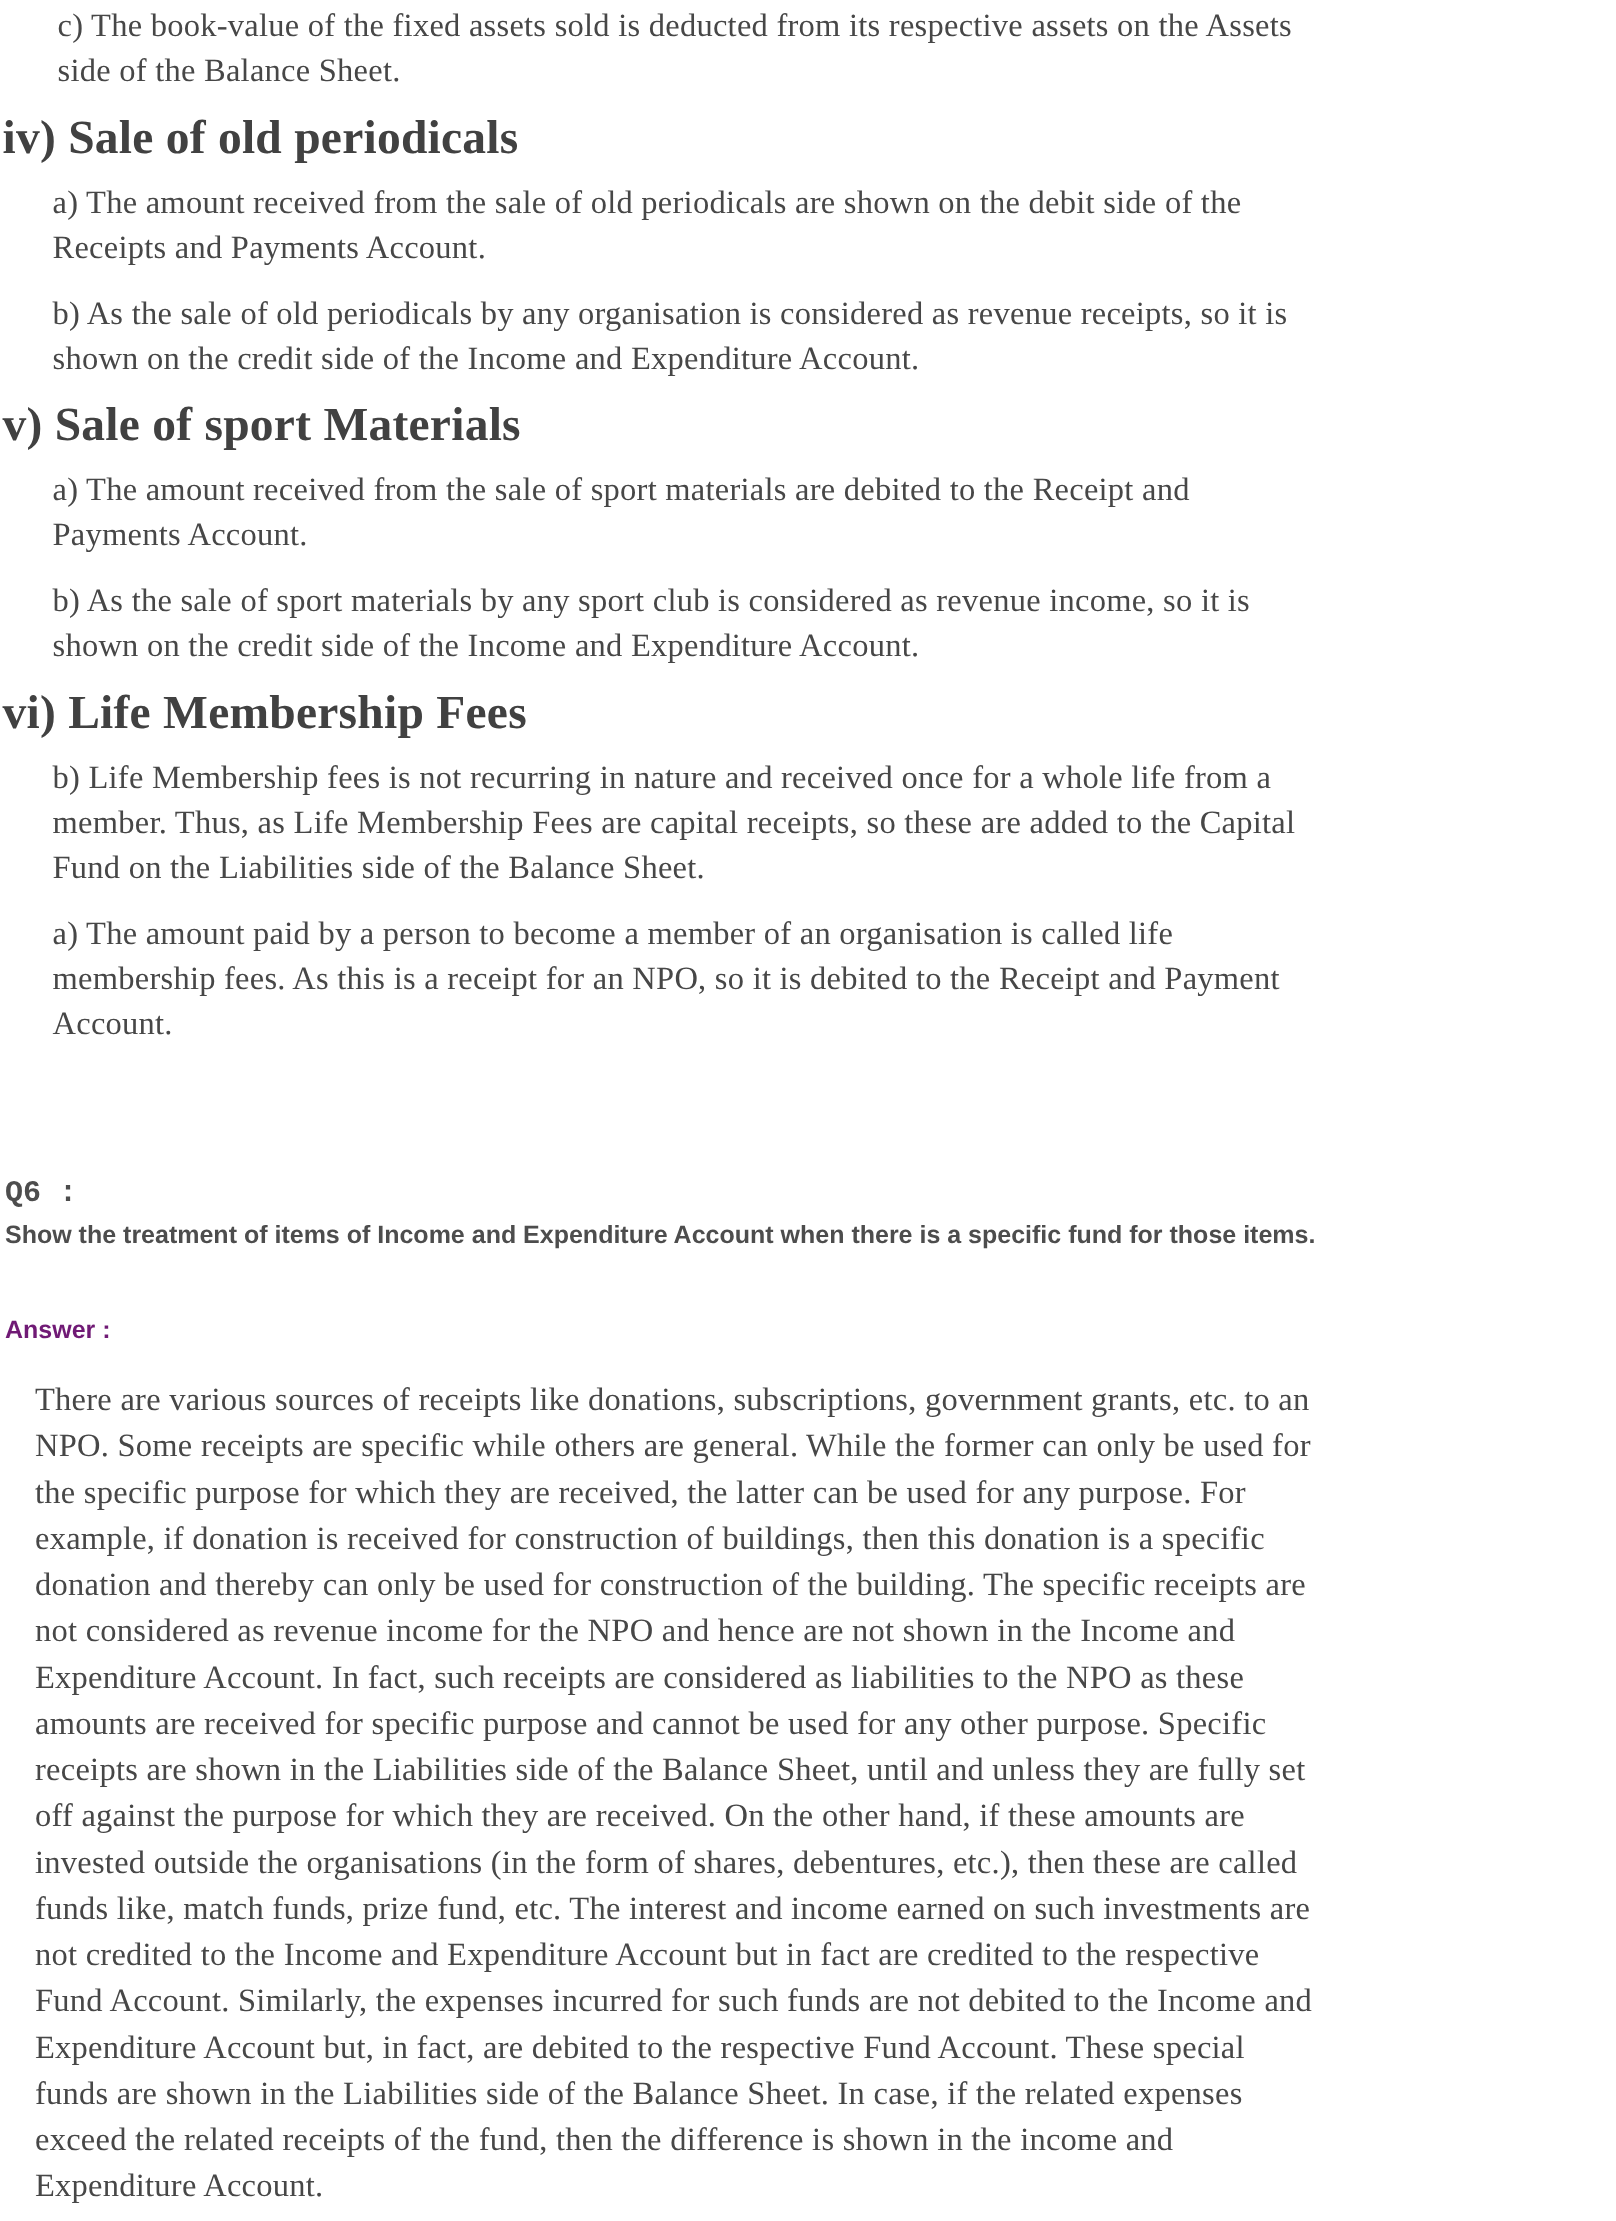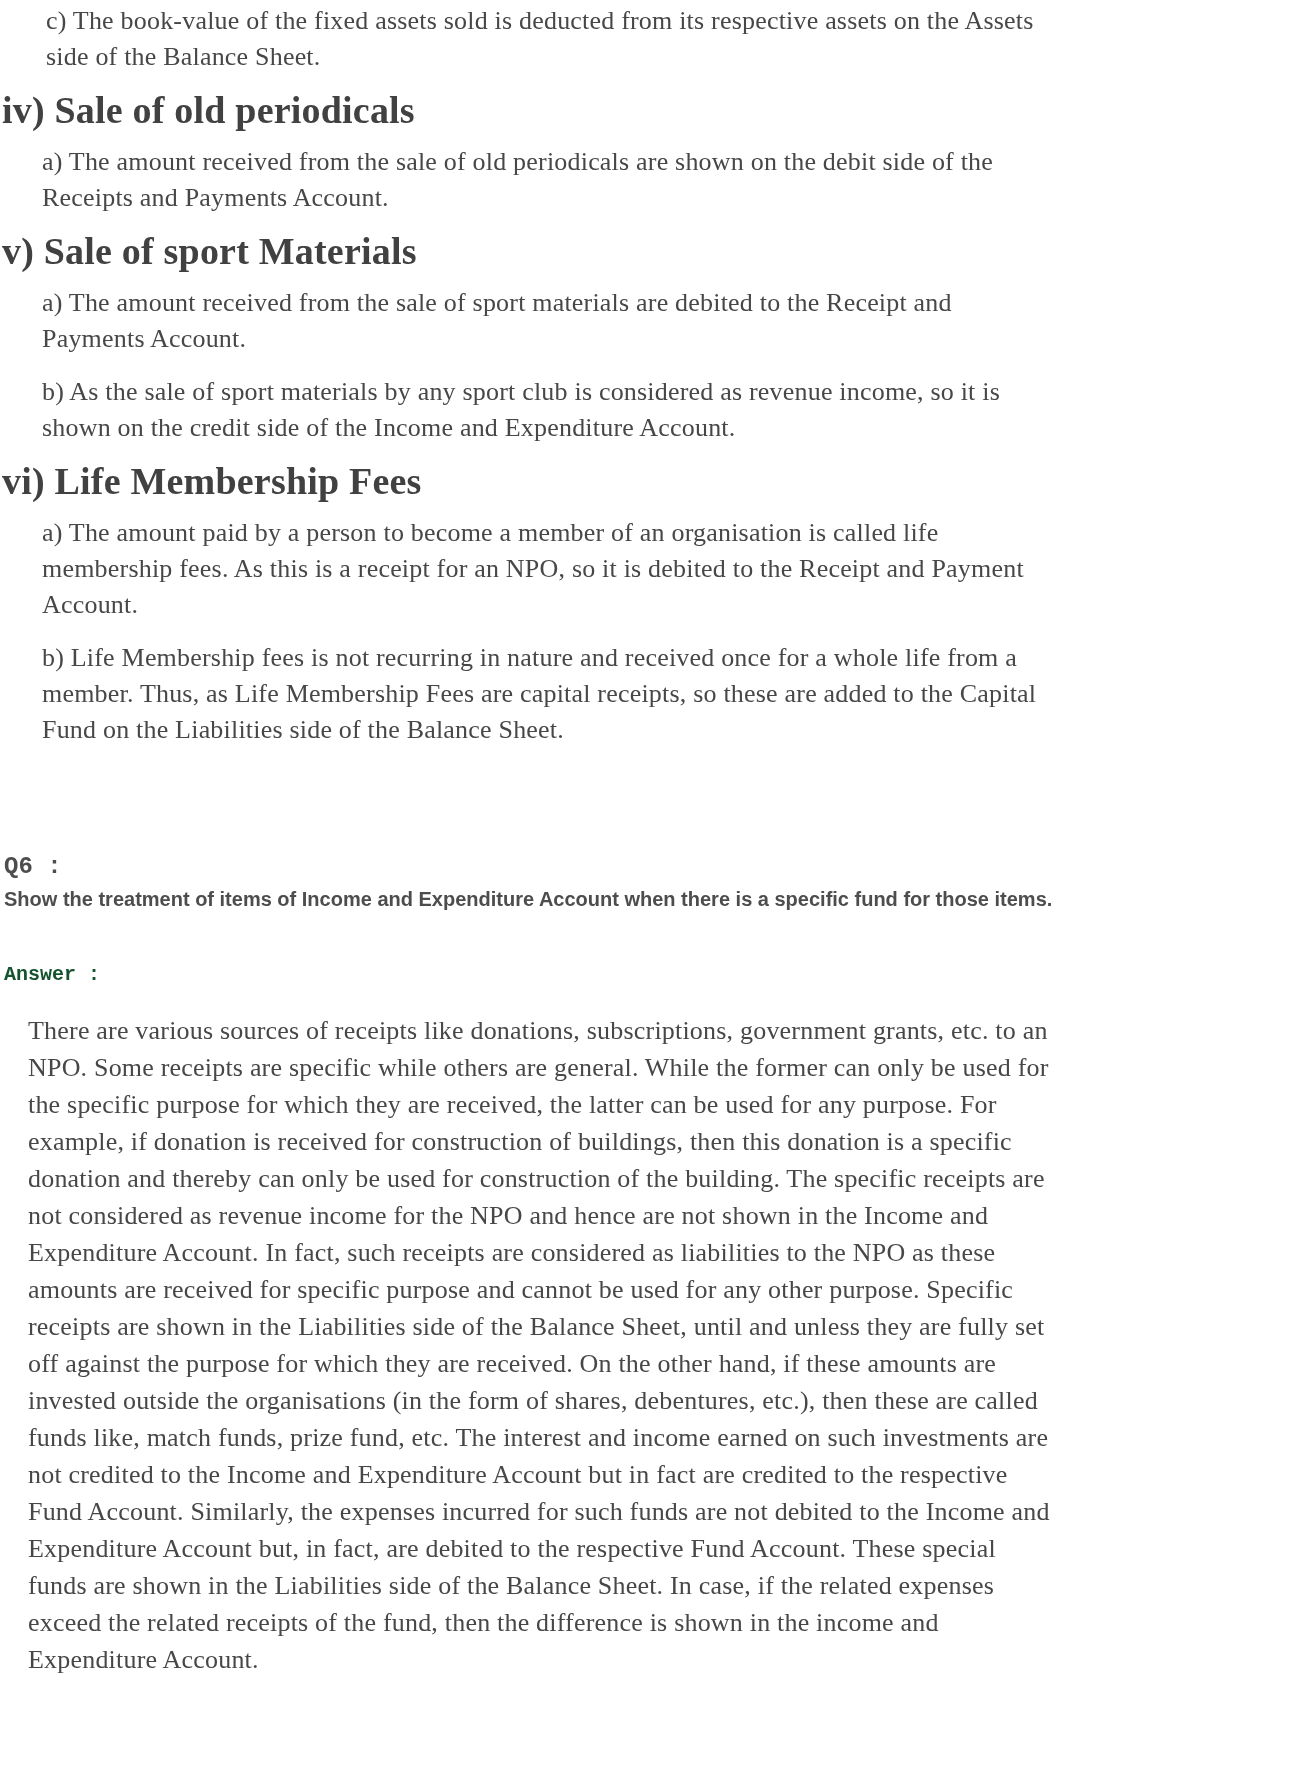--- a/index.html
+++ b/index.html
@@ -49,25 +49,25 @@
   }
   .q-text {
     font-family: "Liberation Sans", sans-serif;
     font-weight: bold;
     font-size: 20px;
     line-height: 26px;
     color: #4d4d4d;
     margin: 6px 0 0 4px;
   }
   .a-label {
-    font-family: Liberation Mono, monospace;
+    font-family: Liberation Sans, sans-serif;
     font-weight: bold;
     font-size: 20px;
     line-height: 26px;
-    color: #14532d;
+    color: #701a75;
     margin: 50px 0 0 4px;
   }
   .answer-text {
     font-size: 26px;
     line-height: 37px;
     margin: 24px 0 0 0;
     letter-spacing: 0.2px;
     color: #474747;
     padding-left: 28px;
   }
@@ -76,32 +76,33 @@
 <body>
 
 <main class="page">
 
   <p class="para first">c) The book-value of the fixed assets sold is deducted from its respective assets on the Assets side of the Balance Sheet.</p>
 
   <h2 class="section-heading">iv) Sale of old periodicals</h2>
 
   <p class="para">a) The amount received from the sale of old periodicals are shown on the debit side of the Receipts and Payments Account.</p>
 
+  <p class="para">b) As the sale of old periodicals by any organisation is considered as revenue receipts, so it is shown on the credit side of the Income and Expenditure Account.</p>
 
   <h2 class="section-heading">v) Sale of sport Materials</h2>
 
   <p class="para">a) The amount received from the sale of sport materials are debited to the Receipt and Payments Account.</p>
 
   <p class="para">b) As the sale of sport materials by any sport club is considered as revenue income, so it is shown on the credit side of the Income and Expenditure Account.</p>
 
   <h2 class="section-heading">vi) Life Membership Fees</h2>
 
+  <p class="para">b) Life Membership fees is not recurring in nature and received once for a whole life from a member. Thus, as Life Membership Fees are capital receipts, so these are added to the Capital Fund on the Liabilities side of the Balance Sheet.</p>
+
   <p class="para">a) The amount paid by a person to become a member of an organisation is called life membership fees. As this is a receipt for an NPO, so it is debited to the Receipt and Payment Account.</p>
-
-  <p class="para">b) Life Membership fees is not recurring in nature and received once for a whole life from a member. Thus, as Life Membership Fees are capital receipts, so these are added to the Capital Fund on the Liabilities side of the Balance Sheet.</p>
 
   <p class="q-label">Q6 :</p>
 
   <p class="q-text">Show the treatment of items of Income and Expenditure Account when there is a specific fund for those items.</p>
 
   <p class="a-label">Answer :</p>
 
   <p class="answer-text">There are various sources of receipts like donations, subscriptions, government grants, etc. to an NPO. Some receipts are specific while others are general. While the former can only be used for the specific purpose for which they are received, the latter can be used for any purpose. For example, if donation is received for construction of buildings, then this donation is a specific donation and thereby can only be used for construction of the building. The specific receipts are not considered as revenue income for the NPO and hence are not shown in the Income and Expenditure Account. In fact, such receipts are considered as liabilities to the NPO as these amounts are received for specific purpose and cannot be used for any other purpose. Specific receipts are shown in the Liabilities side of the Balance Sheet, until and unless they are fully set off against the purpose for which they are received. On the other hand, if these amounts are invested outside the organisations (in the form of shares, debentures, etc.), then these are called funds like, match funds, prize fund, etc. The interest and income earned on such investments are not credited to the Income and Expenditure Account but in fact are credited to the respective Fund Account. Similarly, the expenses incurred for such funds are not debited to the Income and Expenditure Account but, in fact, are debited to the respective Fund Account. These special funds are shown in the Liabilities side of the Balance Sheet. In case, if the related expenses exceed the related receipts of the fund, then the difference is shown in the income and Expenditure Account.</p>
 
 </main>

